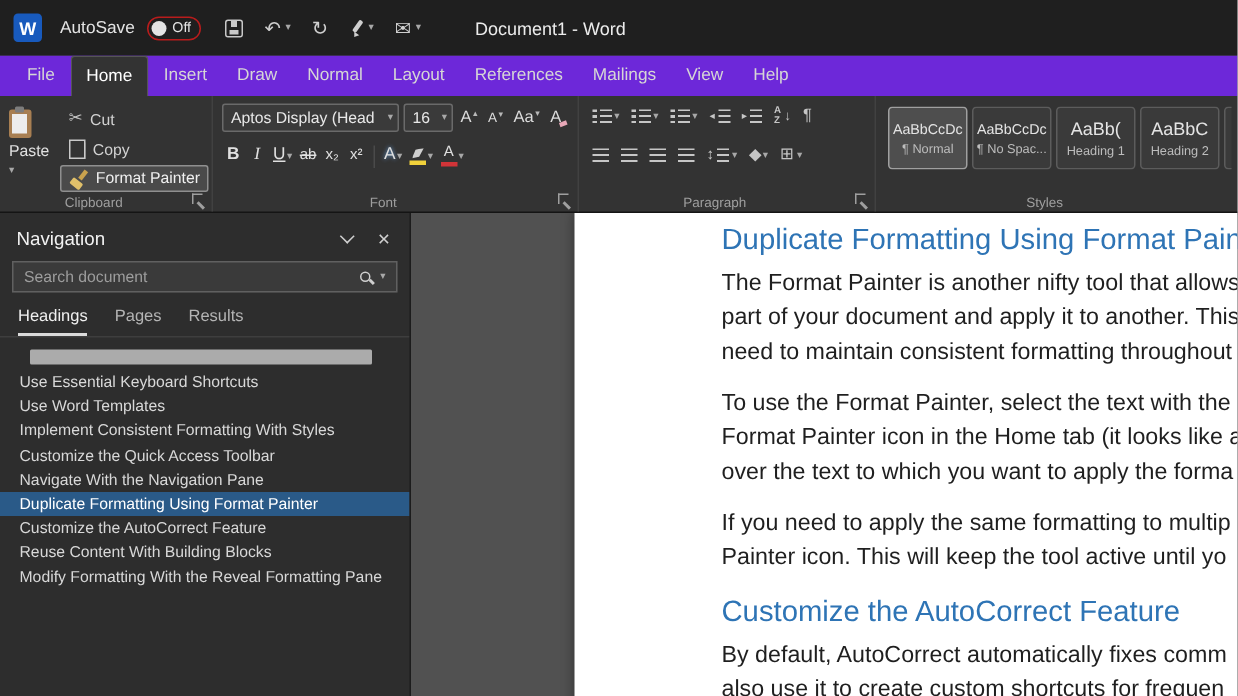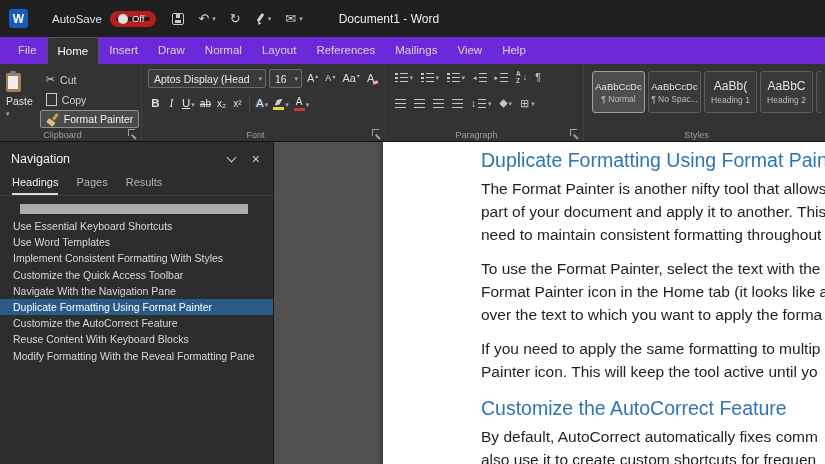--- a/index.html
+++ b/index.html
@@ -2,22 +2,22 @@
 <html><head>
 <meta charset="utf-8">
 <style>
   *{margin:0;padding:0;box-sizing:border-box}
   html,body{width:825px;height:464px}
   body{position:relative;font-family:"Liberation Sans",sans-serif;background:#4f4f4f;overflow:hidden}
 
   
   .titlebar{position:absolute;top:0;left:0;right:0;height:37px;background:#1f1f1f;display:flex;align-items:center;z-index:5}
   .wlogo{width:19px;height:19px;margin-left:9px;background:#185abd;border-radius:3px;color:#fff;font-size:12px;font-weight:bold;display:flex;align-items:center;justify-content:center;flex:none}
-  .autosave-label{margin-left:24px;font-size:11.5px;color:#e4e4e4;white-space:nowrap}
-  .toggle{margin-left:8px;height:16px;border-radius:9px;border:6px solid #b91c1c;display:flex;align-items:center;padding:0 6px 0 2px;gap:4px;flex:none}
+  .autosave-label{margin-left:12px;font-size:11.5px;color:#e4e4e4;white-space:nowrap}
+  .toggle{margin-left:8px;height:16px;border-radius:9px;border:1px solid #b91c1c;display:flex;align-items:center;padding:0 6px 0 2px;gap:4px;flex:none}
   .knob{width:10px;height:10px;border-radius:50%;background:#e4e4e4}
   .toggle-state{font-size:9.5px;color:#e4e4e4}
   .qat{display:flex;align-items:center;margin-left:16px;gap:14px}
   .qbtn{display:flex;align-items:center;gap:3px;color:#cfcfcf}
   .arrow{font-size:7px;color:#a8a8a8;line-height:1}
   .uicon{font-size:13px;color:#cfcfcf;line-height:1}
   .doc-title{margin-left:36px;font-size:12px;color:#ececec;white-space:nowrap}
   .tb-search{position:absolute;left:530px;top:8px;width:262px;height:22px;background:#4c4c4c;border-radius:4px;display:flex;align-items:center;gap:8px;padding-left:11px}
   .tb-search-label{font-size:11.5px;color:#e0e0e0}
   .mag{width:8px;height:8px;border:1.5px solid #cfcfcf;border-radius:50%;position:relative;flex:none}
@@ -364,35 +364,40 @@
     <span class="glabel">Styles</span>
   </div>
 </div>
 
 <div class="navpane">
   <div class="nav-head">
     <span class="nav-title">Navigation</span>
     <span class="chev"></span>
     <span class="close">×</span>
   </div>
+  <div class="nav-search">
+    <span class="nav-search-ph">Search document</span>
+    <span class="mag small"></span>
+    <span class="arrow">▾</span>
+  </div>
   <div class="nav-tabs">
     <span class="ntab active">Headings</span>
     <span class="ntab">Pages</span>
     <span class="ntab">Results</span>
   </div>
   <div class="nav-list">
       <div class="nav-item blank"></div>
       <div class="nav-item">Use Essential Keyboard Shortcuts</div>
       <div class="nav-item">Use Word Templates</div>
       <div class="nav-item">Implement Consistent Formatting With Styles</div>
       <div class="nav-item">Customize the Quick Access Toolbar</div>
       <div class="nav-item">Navigate With the Navigation Pane</div>
       <div class="nav-item selected">Duplicate Formatting Using Format Painter</div>
       <div class="nav-item">Customize the AutoCorrect Feature</div>
-      <div class="nav-item">Reuse Content With Keyboard Blocks</div>
+      <div class="nav-item">Reuse Content With Building Blocks</div>
       <div class="nav-item">Modify Formatting With the Reveal Formatting Pane</div>
     </div>
 </div>
 
 <div class="docarea">
   <div class="page">
     <div>
         <div class="doc-h">Duplicate Formatting Using Format Painter</div>
         <div class="doc-p">
           <div class="doc-line">The Format Painter is another nifty tool that allows</div>

